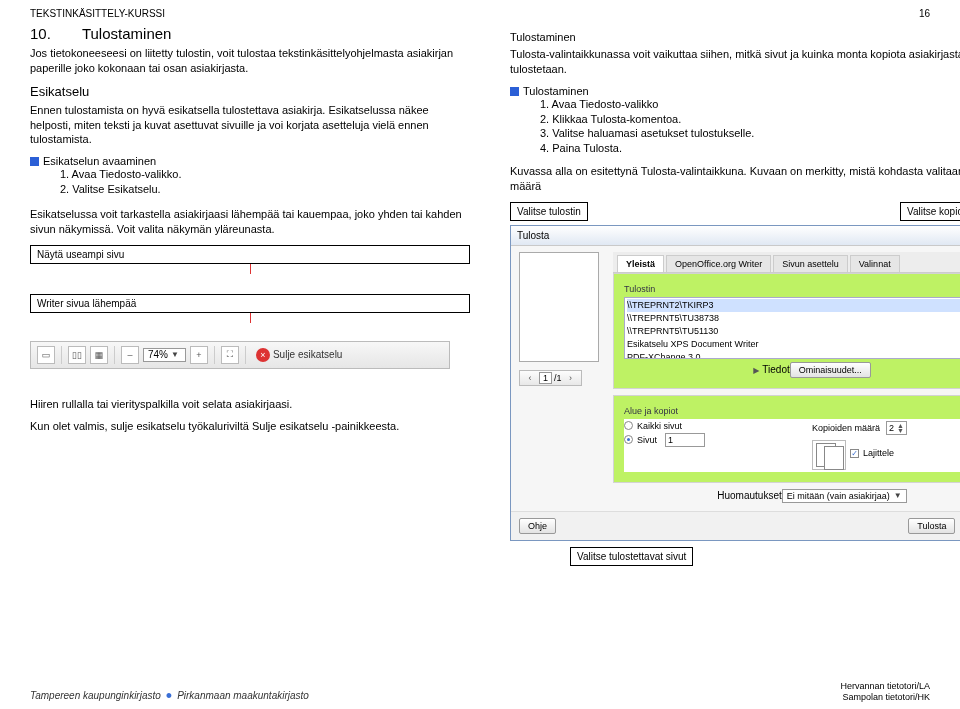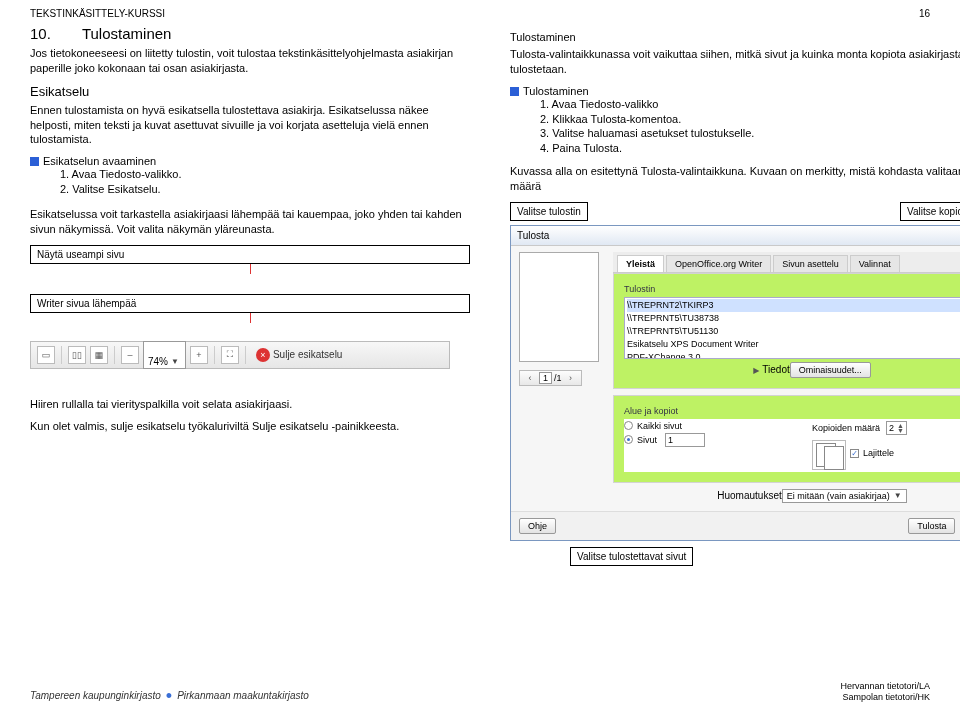--- a/index.html
+++ b/index.html
@@ -65,21 +65,21 @@
     gap:4px;
     font-size:10px;
     width: 420px;
   }
   .tb-icon {
     width:18px;height:18px;border:1px solid #bbb;background:#fff;
     display:flex;align-items:center;justify-content:center;font-size:9px;color:#555;
   }
   .tb-sep { width:1px;height:18px;background:#ccc;margin:0 2px; }
   .zoom-box {
-    border:1px solid #999;background:#fff;padding:14px 6px 1px 4px;
+    border:1px solid #999;background:#fff;padding:0 6px 1px 4px;
     display:flex;align-items:center;gap:3px;font-size:10px;
   }
   .chev { font-size:8px;color:#444; }
   .close-prev {
     display:flex;align-items:center;gap:3px;
     padding:0 4px;color:#333;
   }
   .close-x {
     width:14px;height:14px;border-radius:50%;
     background:#d33;color:#fff;font-size:9px;line-height:14px;text-align:center;

